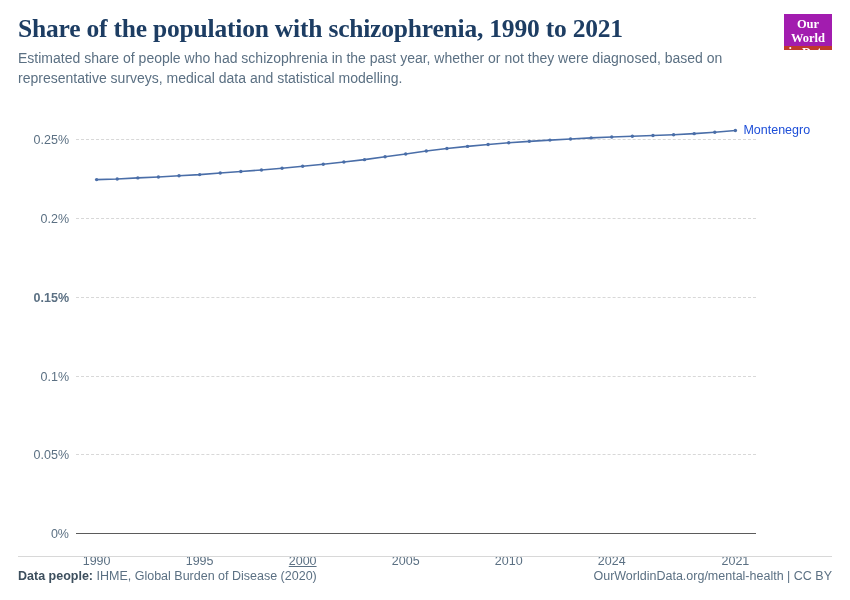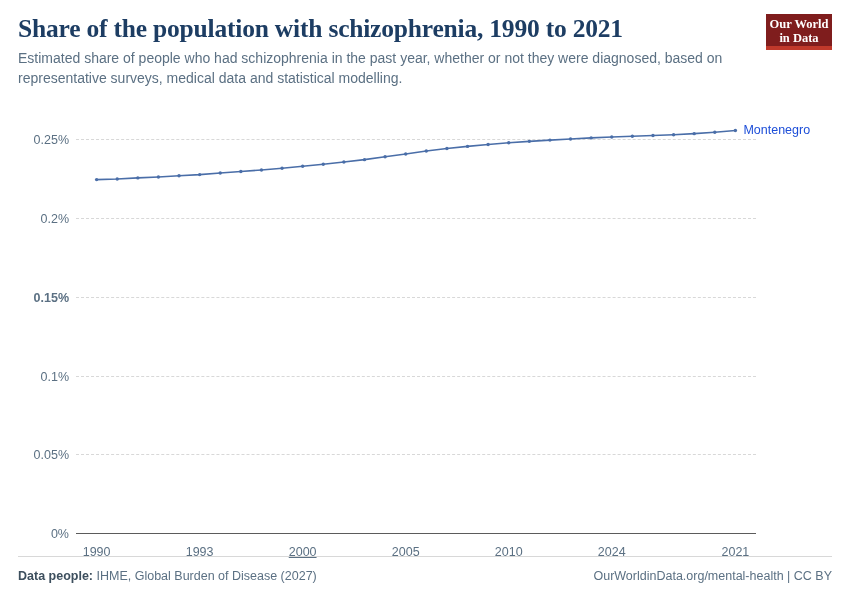--- a/index.html
+++ b/index.html
@@ -38,23 +38,23 @@
     line-height: 1.42;
     color: #5b7083;
     margin: 0;
     max-width: 725px;
     font-weight: 400;
   }
   .owid-logo {
     position: absolute;
     top: 0px;
     right: 0px;
-    width: 66px;
+    width: 48px;
     height: 36px;
-    background: #7f1d1d;
+    background: #a21caf;
     color: #ffffff;
     font-family: "Liberation Serif", serif;
     font-weight: 700;
     font-size: 12.5px;
     line-height: 14px;
     text-align: center;
     padding-top: 3px;
     box-sizing: border-box;
     border-bottom: 4px solid #c0392b;
   }
@@ -93,21 +93,21 @@
   }
   .xaxis {
     position: absolute;
     left: 58px;
     top: 433px;
     width: 680px;
     height: 24px;
   }
   .xtick {
     position: absolute;
-    top: 12px;
+    top: 21px;
     transform: translateX(-50%);
     font-size: 12.5px;
     color: #5b7083;
     white-space: nowrap;
   }
   .series-label {
     position: absolute;
     font-size: 12.5px;
     color: #1d4ed8;
     white-space: nowrap;
@@ -204,30 +204,30 @@
           <circle cx="556.36" cy="28.18" r="1.7" fill="#4a6ea8"></circle>
           <circle cx="576.97" cy="27.55" r="1.7" fill="#4a6ea8"></circle>
           <circle cx="597.58" cy="26.76" r="1.7" fill="#4a6ea8"></circle>
           <circle cx="618.18" cy="25.66" r="1.7" fill="#4a6ea8"></circle>
           <circle cx="638.79" cy="24.24" r="1.7" fill="#4a6ea8"></circle>
           <circle cx="659.39" cy="22.51" r="1.7" fill="#4a6ea8"></circle>
         </svg>
       </div>
     <div class="xaxis" id="xaxis">
         <div class="xtick" style="left: 20.6061px;">1990</div>
-        <div class="xtick" style="left: 123.636px;">1993</div>
+        <div class="xtick" style="left: 123.636px;">1995</div>
         <div class="xtick" style="left: 226.667px; text-decoration: underline;">2000</div>
         <div class="xtick" style="left: 329.697px;">2005</div>
         <div class="xtick" style="left: 432.727px;">2010</div>
         <div class="xtick" style="left: 535.758px;">2024</div>
         <div class="xtick" style="left: 659.394px;">2021</div>
       </div>
   </div>
 
   <div class="footer">
     <div class="src">
       <strong>Data people:</strong>
-      <span>IHME, Global Burden of Disease (2027)</span>
+      <span>IHME, Global Burden of Disease (2020)</span>
     </div>
     <div>OurWorldinData.org/mental-health | CC BY</div>
   </div>
 
 </div>
 
 </body></html>

